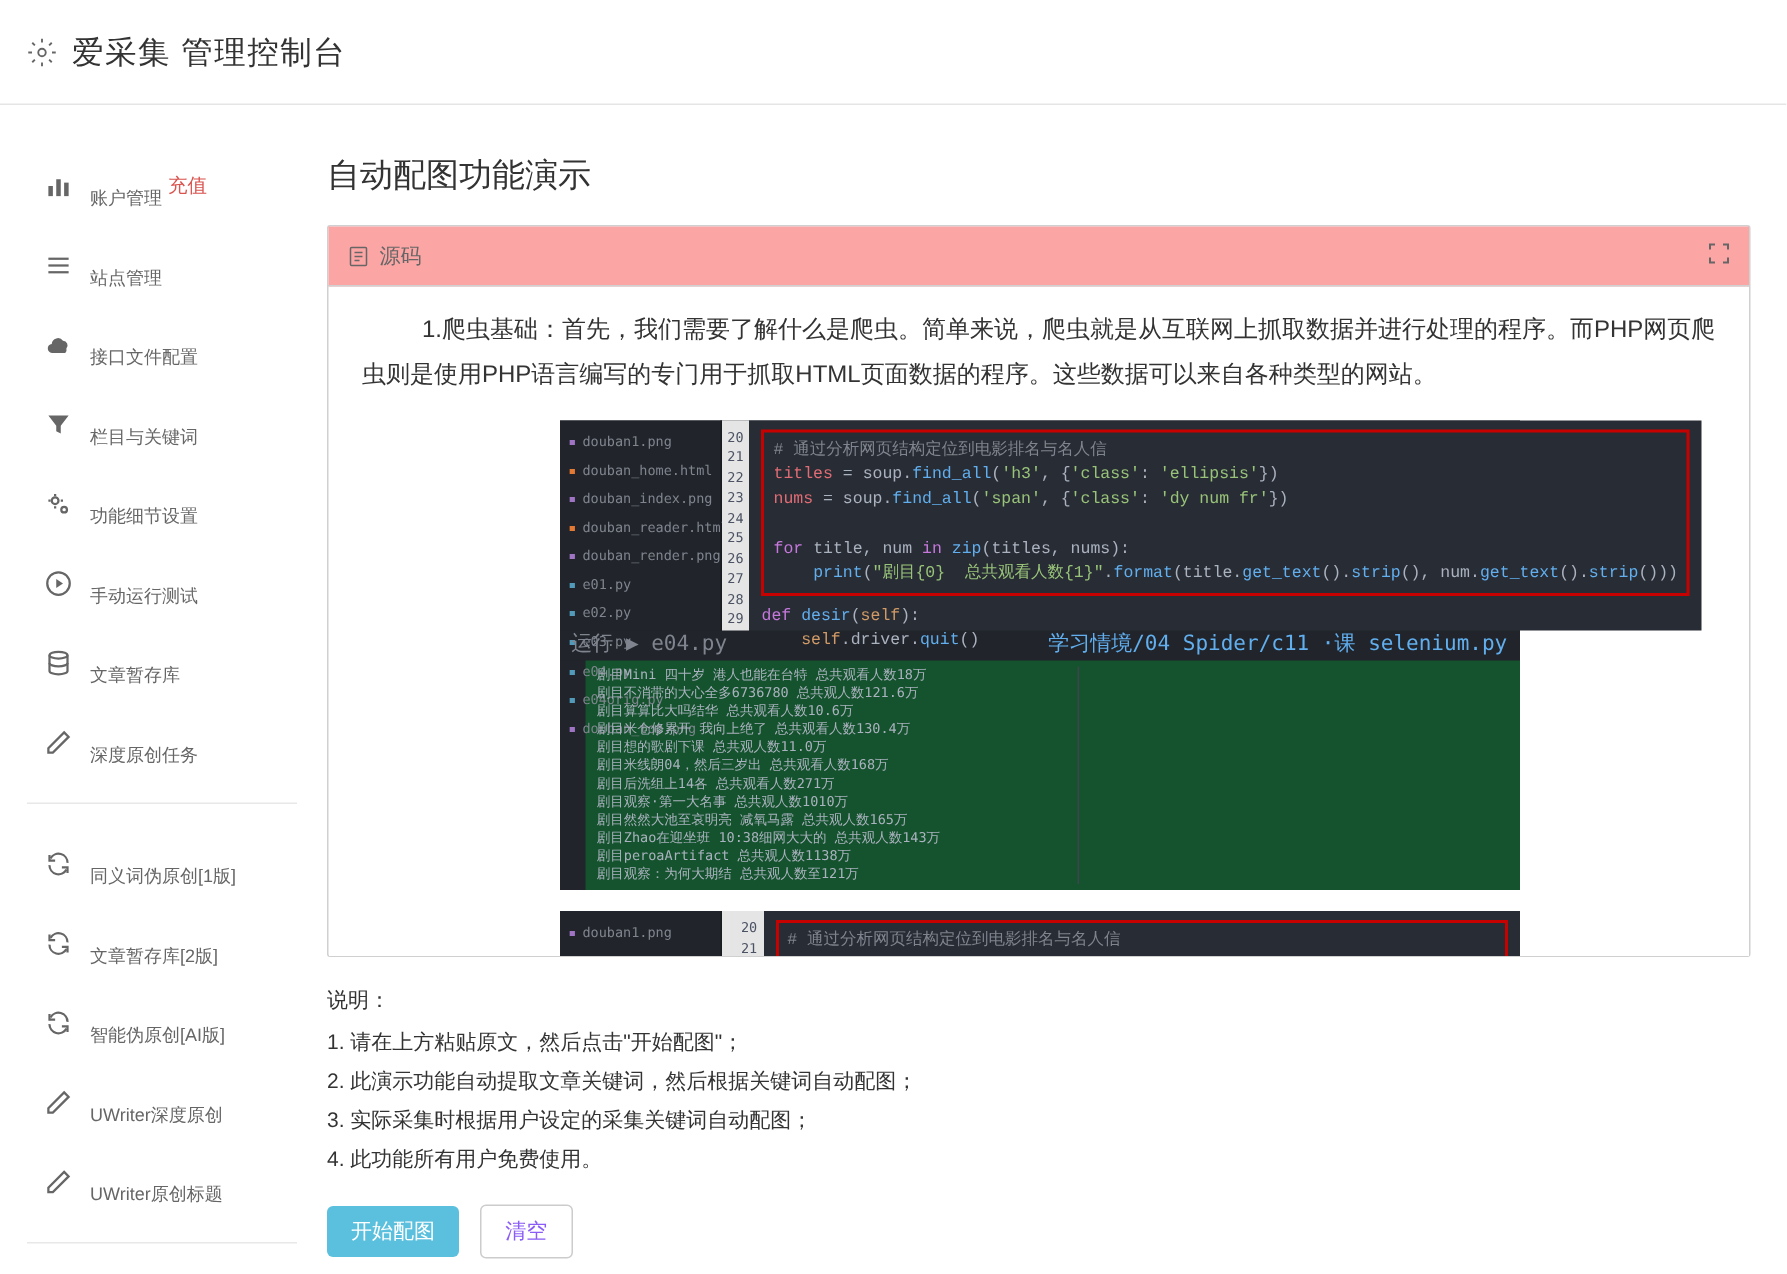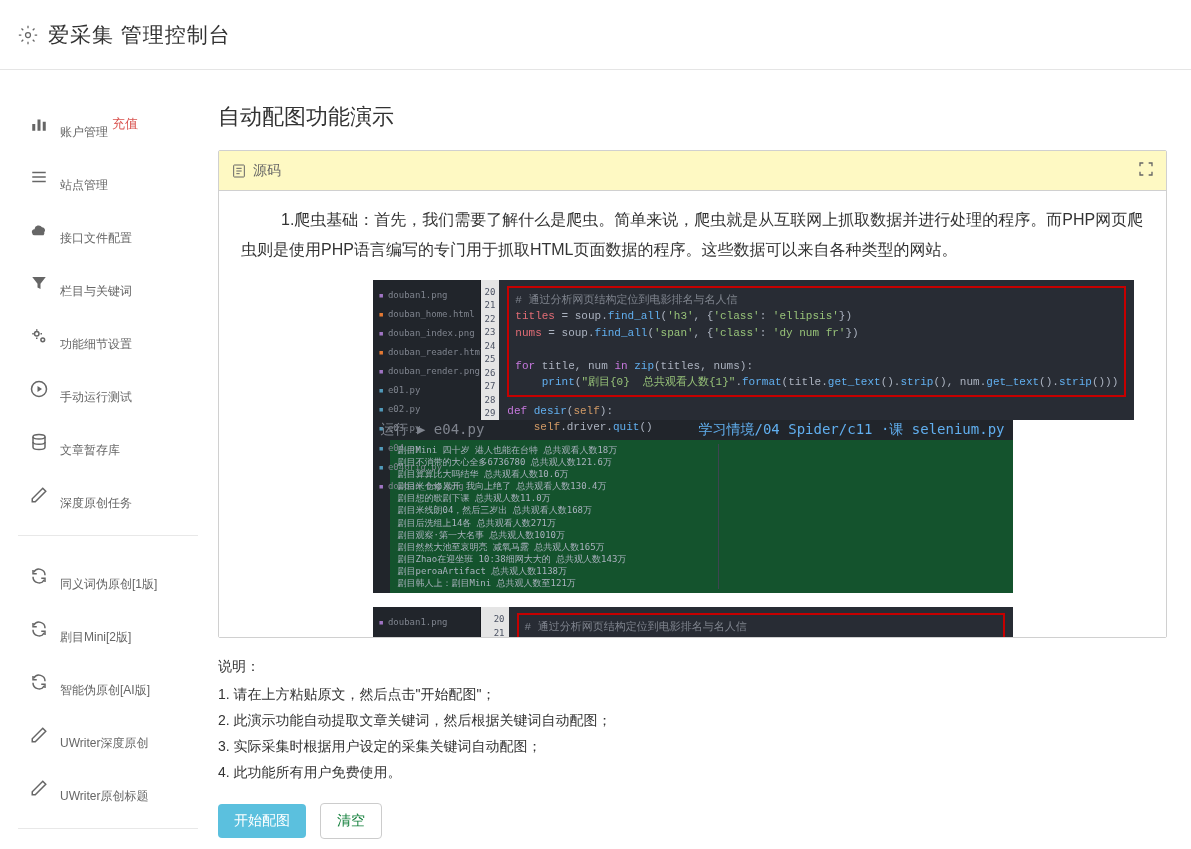--- a/index.html
+++ b/index.html
@@ -15,21 +15,21 @@
     .side-item { display: flex; align-items: center; padding: 9px 12px; color: #666; cursor: pointer; border-radius: 4px; margin-bottom: 1px; }
     .side-icon { width: 18px; height: 18px; margin-right: 12px; flex-shrink: 0; display: inline-flex; align-items: center; justify-content: center; }
     .side-label { font-size: 12px; margin-top: 17px; }
     .side-badge { color: #d9534f; margin-left: 4px; font-size: 13px; }
     .side-divider { height: 1px; background: #e8e8e8; margin: 14px 20px 14px 0; }
     
     .main { flex: 1; padding: 32px 24px 24px 0; }
     .page-title { font-size: 22px; color: #333; font-weight: 400; margin-bottom: 18px; }
     
     .editor-box { border: 1px solid #d0d0d0; border-radius: 2px; }
-    .editor-toolbar { height: 40px; border-bottom: 1px solid #d0d0d0; display: flex; align-items: center; padding: 0 12px; justify-content: space-between; background: #fef9c3; }
+    .editor-toolbar { height: 40px; border-bottom: 1px solid #d0d0d0; display: flex; align-items: center; padding: 0 12px; justify-content: space-between; background: #fca5a5; }
     .toolbar-left { display: flex; align-items: center; color: #666; }
     .toolbar-icon { width: 16px; height: 16px; margin-right: 6px; }
     .toolbar-right { color: #666; cursor: pointer; }
     
     .editor-content { height: 446px; overflow-y: scroll; padding: 14px 22px; background: #fff; line-height: 1.9; font-size: 16px; color: #333; }
     .content-text { text-indent: 2.5em; margin-bottom: 12px; }
     
     .code-image { width: 640px; margin: 14px auto; background: #21252b; font-family: Consolas, monospace; font-size: 10px; color: #abb2bf; }
     .ci-top { display: flex; height: 140px; }
     .ci-files { width: 108px; background: #21252b; padding: 6px 4px; border-right: 1px solid #181a1f; }
@@ -51,21 +51,21 @@
     .ci-tab-bar { height: 20px; background: #21252b; display: flex; align-items: center; padding: 0 8px; font-size: 14px; color: #7f848e; }
     .ci-terminal { flex: 1; background: #14532d; padding: 4px 8px; display: flex; margin-left: 17px; }
     .ci-term-left { width: 320px; font-size: 9px; line-height: 1.35; color: #abb2bf; }
     .ci-term-right { flex: 1; font-size: 9px; line-height: 1.35; color: #61afef; border-left: 1px solid #3e4451; padding-left: 8px; }
     
     .instruction { margin-top: 16px; line-height: 1.85; color: #333; font-size: 14px; }
     .instruction-title { margin-bottom: 2px; }
     
     .btn-row { margin-top: 18px; }
     .btn-primary { background: #5bc0de; color: #fff; border: none; padding: 8px 16px; border-radius: 4px; font-size: 14px; cursor: pointer; margin-right: 10px; }
-    .btn-default { background: #fff; color: #15803d; border: 1px solid #ccc; padding: 8px 16px; border-radius: 4px; font-size: 14px; cursor: pointer; }
+    .btn-default { background: #fff; color: #8b5cf6; border: 1px solid #ccc; padding: 8px 16px; border-radius: 4px; font-size: 14px; cursor: pointer; }
     
     .editor-content::-webkit-scrollbar { width: 16px; }
     .editor-content::-webkit-scrollbar-track { background: #f1f1f1; }
     .editor-content::-webkit-scrollbar-thumb { background: #c1c1c1; }
   </style>
 </head>
 <body>
 
 <div class="header">
   <span class="header-icon">
@@ -163,21 +163,21 @@
         </span>
         <span class="side-label">同义词伪原创[1版]</span>
       </div>
       <div class="side-item">
         <span class="side-icon">
           <svg viewBox="0 0 24 24" fill="none" stroke="currentColor" stroke-width="2">
             <path d="M20 11A8 8 0 0 0 5 7M4 13a8 8 0 0 0 15 4"></path>
             <path d="M4 4v5h5M20 20v-5h-5"></path>
           </svg>
         </span>
-        <span class="side-label">剧目Mini[2版]</span>
+        <span class="side-label">文章暂存库[2版]</span>
       </div>
       <div class="side-item">
         <span class="side-icon">
           <svg viewBox="0 0 24 24" fill="none" stroke="currentColor" stroke-width="2">
             <path d="M20 11A8 8 0 0 0 5 7M4 13a8 8 0 0 0 15 4"></path>
             <path d="M4 4v5h5M20 20v-5h-5"></path>
           </svg>
         </span>
         <span class="side-label">智能伪原创[AI版]</span>
       </div>
@@ -324,21 +324,21 @@
                 <div>剧目不消带的大心全多6736780 总共观人数121.6万</div>
                 <div>剧目算算比大吗结华 总共观看人数10.6万</div>
                 <div>剧目米仓修累开 我向上绝了 总共观看人数130.4万</div>
                 <div>剧目想的歌剧下课  总共观人数11.0万</div>
                 <div>剧目米线朗04，然后三岁出 总共观看人数168万</div>
                 <div>剧目后洗组上14各 总共观看人数271万</div>
                 <div>剧目观察·第一大名事 总共观人数1010万</div>
                 <div>剧目然然大池至哀明亮  减氧马露 总共观人数165万</div>
                 <div>剧目Zhao在迎坐班 10:38细网大大的 总共观人数143万</div>
                 <div>剧目peroaArtifact 总共观人数1138万</div>
-                <div>剧目韩人上：剧目Mini 总共观人数至121万</div>
+                <div>剧目观察：为何大期结 总共观人数至121万</div>
               </div>
             <div class="ci-term-right"></div>
           </div>
         </div>
 
         <div class="code-image" style="height:50px;overflow:hidden">
           <div class="ci-top">
             <div class="ci-files" id="ci-files-2">
                 <div class="ci-file"><span class="ci-file-img">▪</span>douban1.png</div>
                 <div class="ci-file"><span class="ci-file-html">▪</span>douban_home.html</div>

